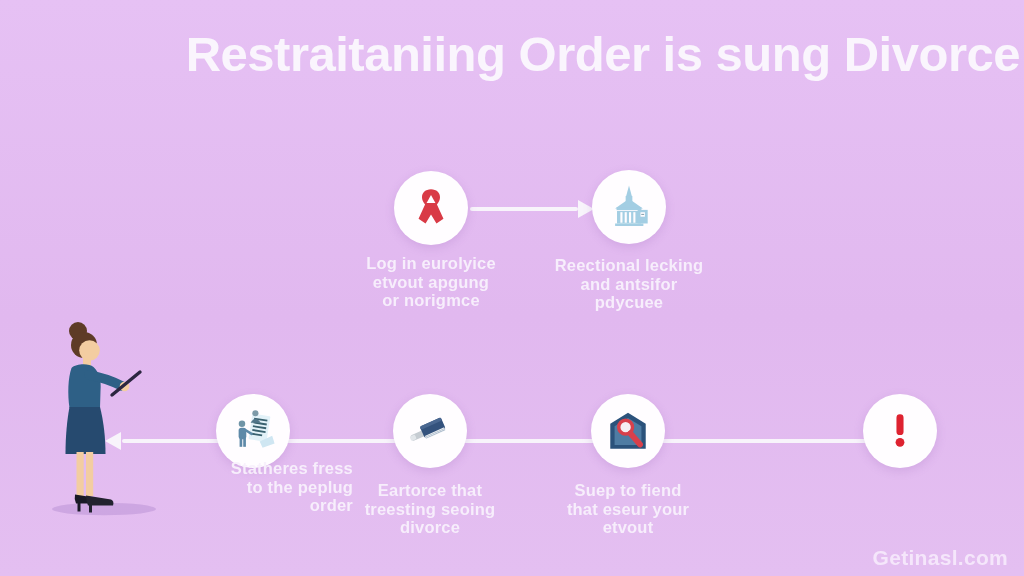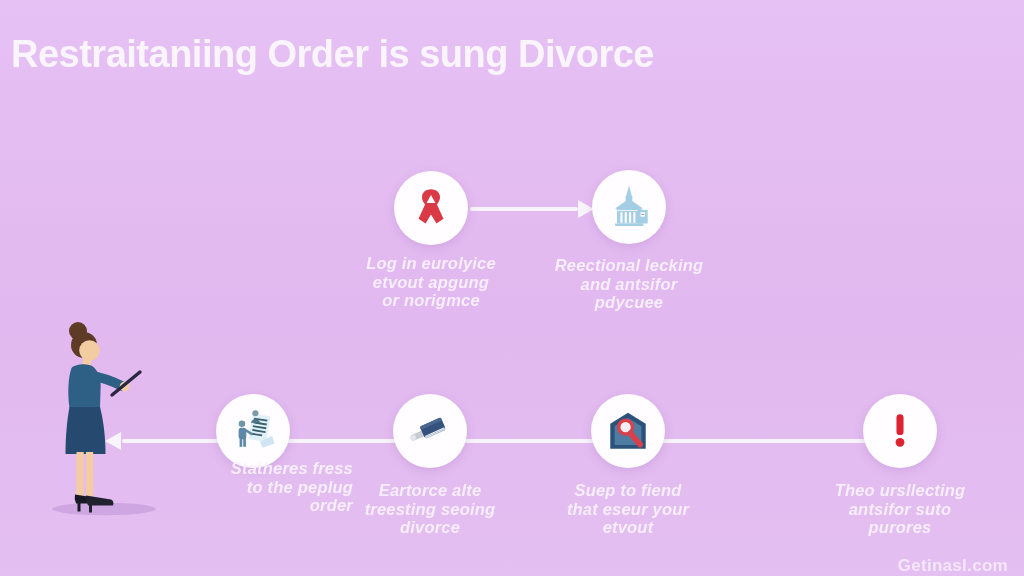--- a/index.html
+++ b/index.html
@@ -2,45 +2,44 @@
 <html><head>
 <meta charset="utf-8">
 <style>
   html,body{margin:0;padding:0;}
   .stage{
     position:relative;width:1024px;height:576px;overflow:hidden;
     background:linear-gradient(180deg,#e6c1f4 0%,#e1b8ef 55%,#e4bff1 100%);
     font-family:"Liberation Sans",sans-serif;
   }
   .title{
-    position:absolute;left:0;right:0;top:22px;margin:11px;
-    text-align:left;font-size:38px;font-weight:bold;letter-spacing:-0.5px;
+    position:absolute;left:0;right:0;top:22px;margin:4px;
+    text-align:right;font-size:49px;font-weight:bold;letter-spacing:-0.5px;
     color:#faf5fd;
   }
   .circle{
     position:absolute;width:74px;height:74px;border-radius:50%;
     background:#fffdff;display:flex;align-items:center;justify-content:center;
     box-shadow:0 3px 10px rgba(150,100,180,.22);z-index:2;
   }
   .caption{
     position:absolute;width:200px;text-align:center;
     font-size:16.5px;line-height:18.5px;font-weight:600;
     color:rgba(248,240,252,.95);white-space:pre-line;letter-spacing:.2px;
     z-index:2;
-    font-style:italic;
   }
   .connector{
     position:absolute;height:4px;background:#f8f4fb;border-radius:2px;z-index:1;
   }
   .arrowhead{position:absolute;width:0;height:0;z-index:1;}
   .arrowhead.right{border-top:9px solid transparent;border-bottom:9px solid transparent;border-left:16px solid #f8f4fb;}
   .arrowhead.left{border-top:9px solid transparent;border-bottom:9px solid transparent;border-right:16px solid #f8f4fb;}
   .woman{position:absolute;left:42px;top:318px;width:132px;height:200px;z-index:2;}
   .watermark{
-    position:absolute;right:16px;bottom:0;font-size:17px;font-weight:600;
+    position:absolute;right:16px;bottom:6px;font-size:21px;font-weight:600;
     color:rgba(246,234,252,.9);letter-spacing:.3px;z-index:3;
   }
 </style>
 </head>
 <body>
 
 <div class="stage">
 
   <h1 class="title">Restraitaniing Order is sung Divorce</h1>
 
@@ -137,29 +136,26 @@
   <div class="circle" style="left:863px;top:394px;">
     <svg width="46" height="46" viewBox="0 0 48 48">
       <rect x="20.3" y="6.5" width="7.4" height="21.8" rx="3.6" fill="#de2230"></rect>
       <circle cx="24" cy="35.8" r="4.6" fill="#de2230"></circle>
     </svg>
   </div>
 
   <div class="caption" style="left:153px;top:459px;text-align:right;">Statheres fress
 to the peplug
 order</div>
-  <div class="caption" style="left:330px;top:481px;">Eartorce alte
+  <div class="caption" style="left:330px;top:481px;">Eartorce that
 treesting seoing
 divorce</div>
   <div class="caption" style="left:528px;top:481px;">Suep to fiend
 that eseur your
 etvout</div>
-  <div class="caption" style="left:800px;top:481px;">Theo ursllecting
-antsifor suto
-purores</div>
 
   <svg class="woman" viewBox="0 0 132 200">
     <ellipse cx="62" cy="191" rx="52" ry="6.2" fill="#b78fd4" opacity="0.5"></ellipse>
     <circle cx="36" cy="13" r="9" fill="#5e3b26"></circle>
     <circle cx="42" cy="27" r="13" fill="#5e3b26"></circle>
     <circle cx="47.5" cy="32.5" r="10.3" fill="#f3cda1"></circle>
     <rect x="41" y="40" width="8" height="9" fill="#f3cda1"></rect>
     <path d="M29.5 50 C34 45.5 47 45 51.5 49 C57.5 54.5 59.5 63 58.5 73 L58 90 L27.5 90 C25.5 76 26 60 29.5 50 Z" fill="#2e6086"></path>
     <path d="M47 57 Q64 60 80 68" stroke="#2e6086" stroke-width="9.5" fill="none" stroke-linecap="round"></path>
     <circle cx="82.5" cy="68.5" r="4.8" fill="#f3cda1"></circle>

